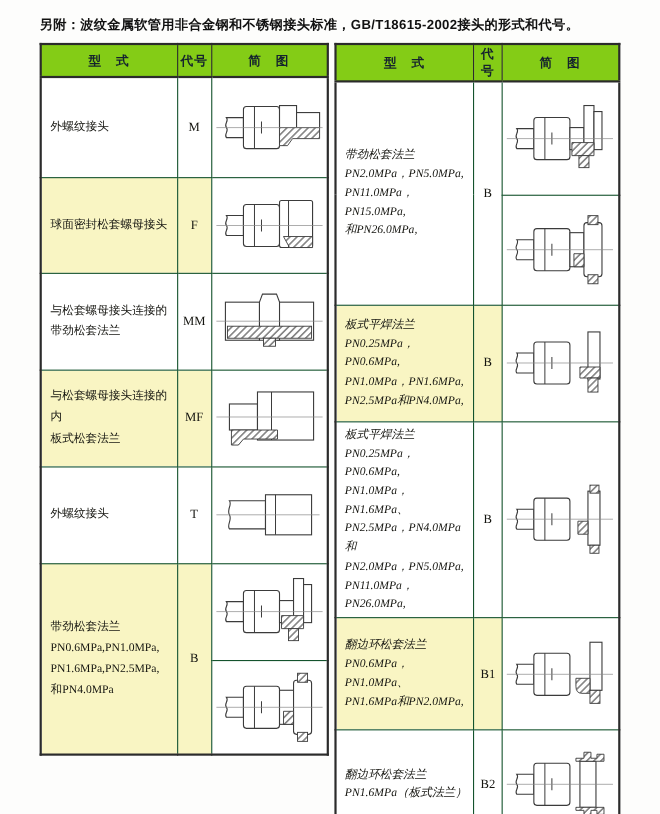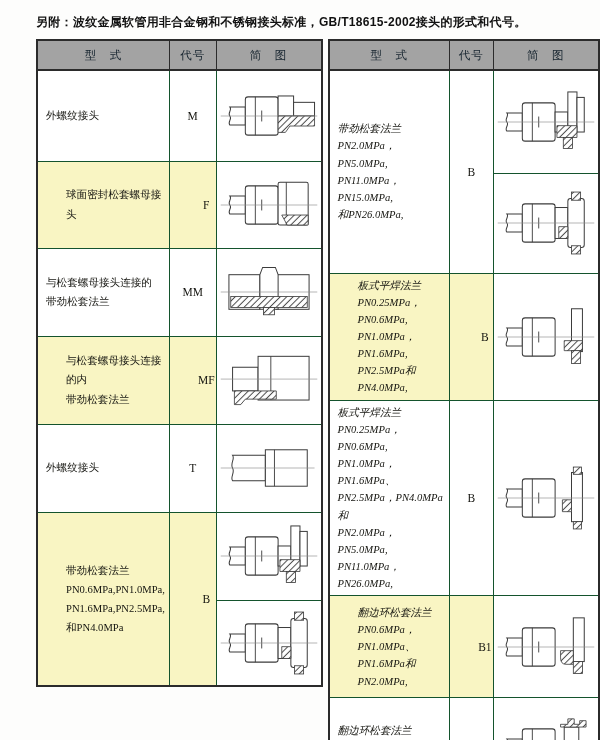--- a/index.html
+++ b/index.html
@@ -9,32 +9,32 @@
     color:#1a1a1a;position:relative;overflow:hidden;
   }
   .page-title{
     position:absolute;left:36px;top:14px;width:540px;
     font-family:"Liberation Sans","DejaVu Sans",sans-serif;
     font-weight:bold;font-size:12px;letter-spacing:.3px;color:#111;
   }
   .tables{position:absolute;top:39px;left:36px;display:flex;gap:5px;align-items:flex-start;}
   table.jt{border-collapse:collapse;table-layout:fixed;background:#fff;border:2px solid #2b2b2b;}
   .jt th{
-    background:#a3a3a3;border:1px solid #2b2b2b;border-bottom-width:2px;
-    height:26px;font-weight:normal;font-size:11.5px;letter-spacing:1px;color:#15232e;
+    background:#84cc16;border:1px solid #2b2b2b;border-bottom-width:2px;
+    height:26px;font-weight:bold;font-size:11.5px;letter-spacing:1px;color:#15232e;
   }
   .jt td{border:1px solid #14532d;overflow:hidden;}
   .type-cell{
     font-size:10.6px;line-height:1.8;padding:3px 4px 3px 8px;
     white-space:pre-line;vertical-align:middle;color:#14140f;
   }
   .rt .type-cell{line-height:1.62;font-style:italic;}
   .code-cell{text-align:center;vertical-align:middle;font-size:11.5px;color:#14140f;}
   .diag-cell{background:#fff;text-align:center;vertical-align:middle;}
-  .hl{background:#f9f5c3;padding-left:28px;}
+  .hl{background:#f9f5c3;}
   .diag{display:block;margin:0 auto;}
   .s{stroke:#3b3b3b;stroke-width:1.1;fill:#fff;}
   .ln{stroke:#3b3b3b;stroke-width:1;fill:none;}
   .ht{stroke:#3b3b3b;stroke-width:.9;fill:url(#h);}
   .cl{stroke:#8a8a8a;stroke-width:.7;}
   .defs-svg{position:absolute;width:0;height:0;}
 </style>
 </head>
 <body>
 
@@ -174,21 +174,21 @@
 带劲松套法兰</td>
       <td class="code-cell">MM</td>
       <td class="diag-cell">
         <svg class="diag" width="102" height="66" viewBox="0 0 112 72">
               <use href="#d-mm"></use>
             </svg>
       </td>
     </tr>
     <tr style="height:88px">
       <td class="type-cell hl">与松套螺母接头连接的内
-带劲松套法兰</td>
+板式松套法兰</td>
       <td class="code-cell hl">MF</td>
       <td class="diag-cell">
         <svg class="diag" width="102" height="66" viewBox="0 0 112 72">
               <use href="#d-mf"></use>
             </svg>
       </td>
     </tr>
     <tr style="height:88px">
       <td class="type-cell">外螺纹接头</td>
       <td class="code-cell">T</td>

